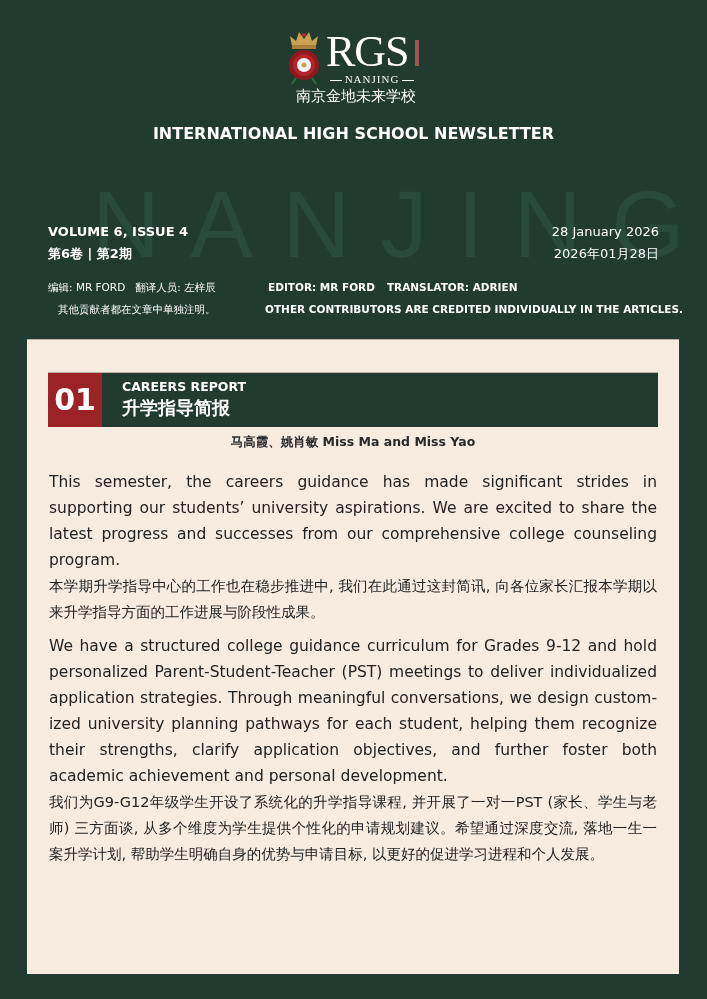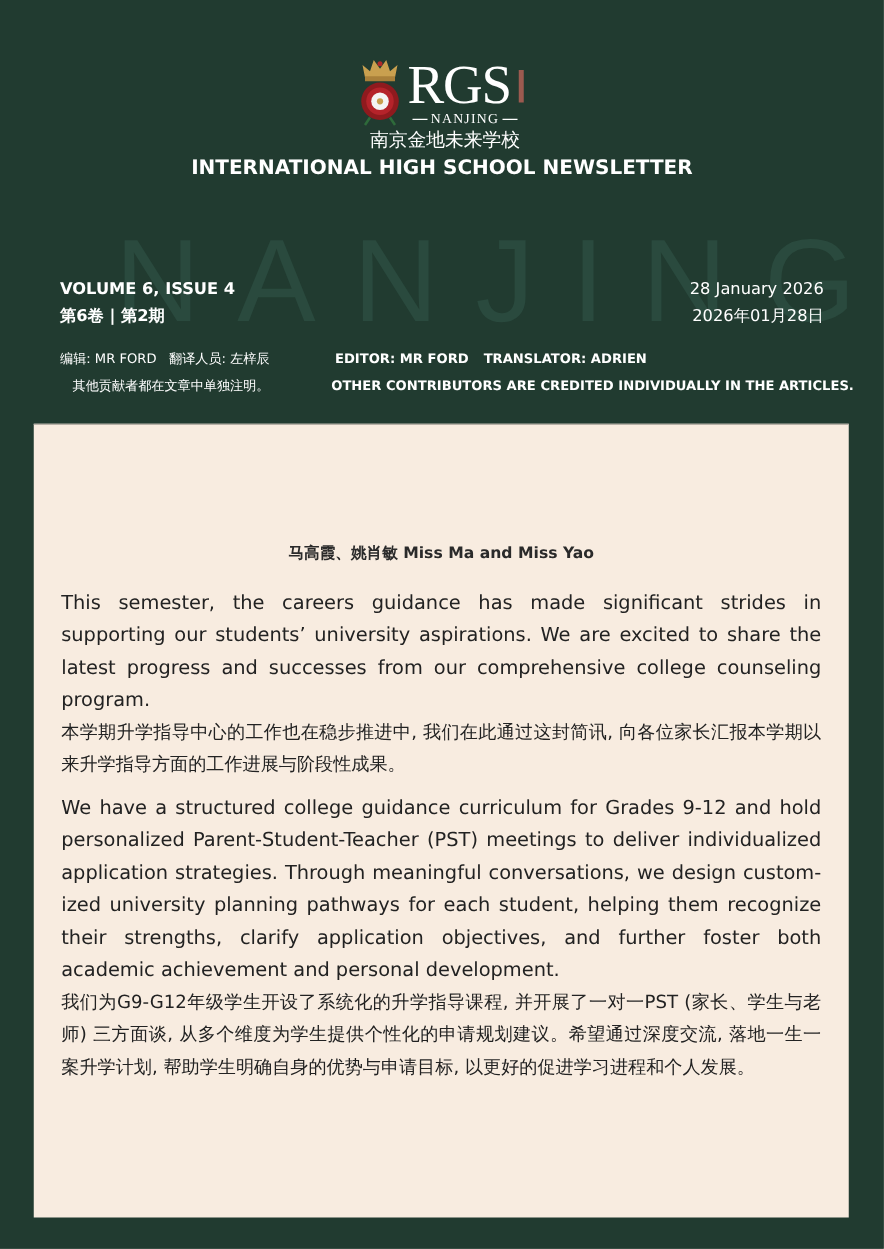--- a/index.html
+++ b/index.html
@@ -14,21 +14,21 @@
   
   .watermark {
     position: absolute; left: 92px; top: 178px;
     font-family: "Liberation Sans", sans-serif;
     font-size: 94px; font-weight: 400; letter-spacing: 30px;
     color: #2a4a3e; line-height: 1; white-space: nowrap;
     pointer-events: none;
   }
 
   
-  .logo { position: absolute; left: 286px; top: 28px; width: 140px; height: 80px; margin-top: 16px; }
+  .logo { position: absolute; left: 286px; top: 28px; width: 140px; height: 80px; }
   .crest { position: absolute; left: 0; top: 0; width: 36px; height: 58px; }
   .rgs {
     position: absolute; left: 40px; top: 0px;
     font-family: "Liberation Serif", serif; font-size: 44px; color: #ffffff;
     letter-spacing: -1px; line-height: 48px;
   }
   .rgs-side {
     position: absolute; left: 129px; top: 12px; width: 4px; height: 26px;
     background: #9c5a4f;
   }
@@ -140,20 +140,25 @@
   <div class="credits-cn">
     <div><span>编辑: MR FORD</span><span>翻译人员: 左梓辰</span></div>
     <div>其他贡献者都在文章中单独注明。</div>
   </div>
   <div class="credits-en">
     <div><span>EDITOR: MR FORD</span><span>TRANSLATOR: ADRIEN</span></div>
     <div style="margin-left:-3px">OTHER CONTRIBUTORS ARE CREDITED INDIVIDUALLY IN THE ARTICLES.</div>
   </div>
 
   <div class="panel">
+    <div class="section-header">
+      <div class="section-num">01</div>
+      <div class="section-en">CAREERS REPORT</div>
+      <div class="section-cn">升学指导简报</div>
+    </div>
 
     <div class="authors">马高霞、姚肖敏  Miss Ma and Miss Yao</div>
 
     <div class="body-text p1">
       <div>This semester, the careers guidance has made significant strides in supporting our students’ university aspirations. We are excited to share the latest progress and successes from our comprehensive college counseling program.</div>
       <div class="cn">本学期升学指导中心的工作也在稳步推进中, 我们在此通过这封简讯, 向各位家长汇报本学期以来升学指导方面的工作进展与阶段性成果。</div>
     </div>
 
     <div class="body-text p2">
       <div>We have a structured college guidance curriculum for Grades 9-12 and hold personalized Parent-Student-Teacher (PST) meetings to deliver individualized application strategies. Through meaningful conversations, we design custom-ized university planning pathways for each student, helping them recognize their strengths, clarify application objectives, and further foster both academic achievement and personal development.</div>

